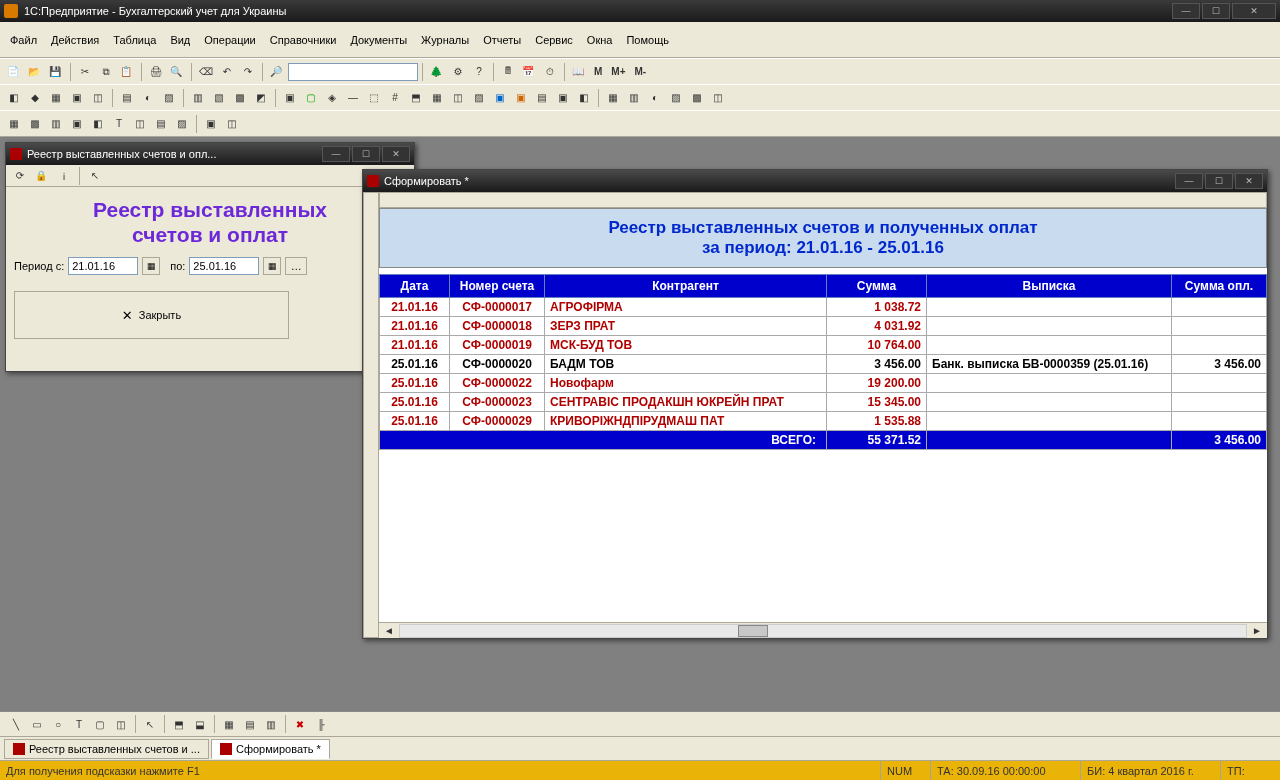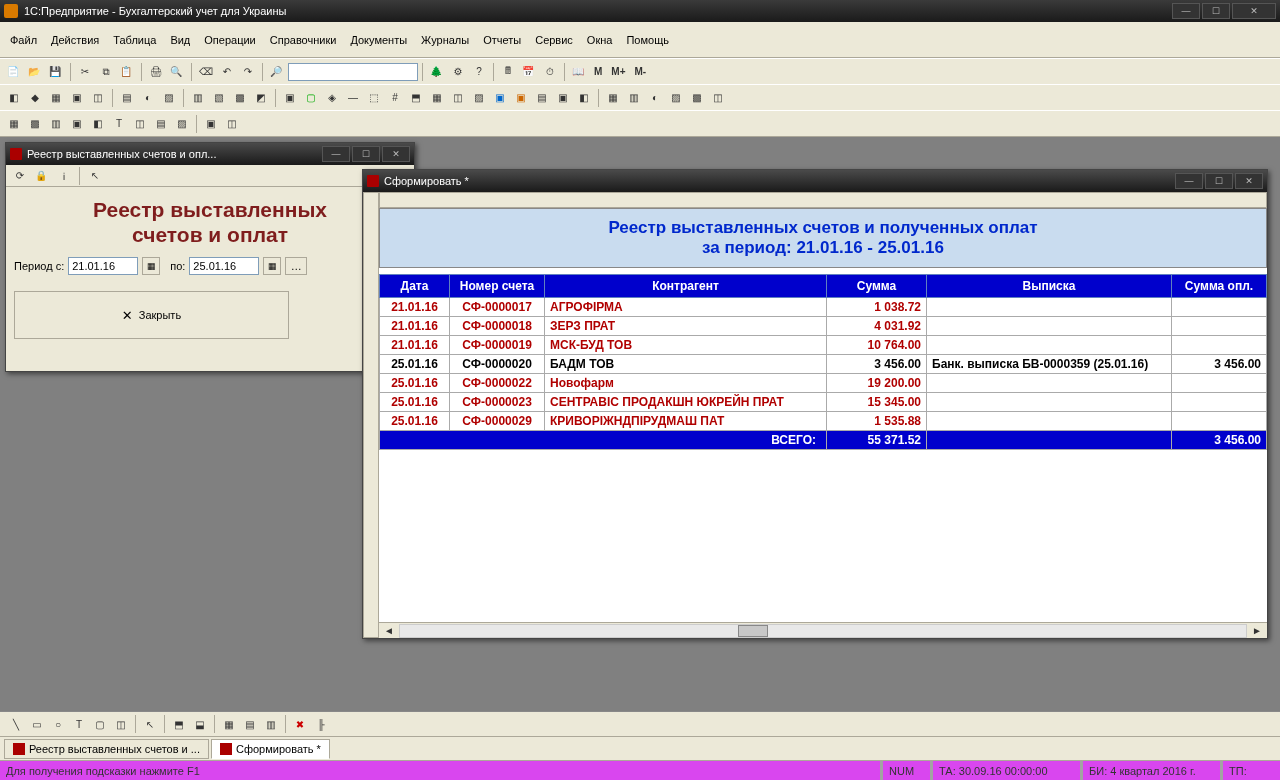--- a/index.html
+++ b/index.html
@@ -20,21 +20,21 @@
 .tb-combo { width:130px; height:18px; background:#fff; border:1px solid #7f9db9; }
 .workspace { flex: 1; background:#808080; position:relative; }
 
 .inner-win { position:absolute; background:#ece9d8; border:1px solid #444; box-shadow:2px 2px 5px rgba(0,0,0,0.5); display:flex; flex-direction:column; }
 .inner-title { height:22px; background:linear-gradient(#4a4a4a,#1a1a1a); color:#fff; display:flex; align-items:center; justify-content:space-between; padding:0 4px; font-size:11px; }
 .inner-title .t-left { display:flex; align-items:center; gap:5px; }
 .inner-title .doc-icon { width:12px; height:12px; background:#a00; border-radius:1px; }
 .inner-body { flex:1; padding:0; display:flex; flex-direction:column; }
 .iw-toolbar { height:22px; display:flex; align-items:center; padding:2px 4px; gap:2px; border-bottom:1px solid #aca899; }
 .dlg-content { padding:6px 8px; }
-.dlg-title { text-align:center; color:#7f1d1d; font-family:Arial; font-size:21px; font-weight:bold; margin:4px 0 10px; line-height:1.2; }
+.dlg-title { text-align:center; color:#6d28d9; font-family:Arial; font-size:21px; font-weight:bold; margin:4px 0 10px; line-height:1.2; }
 .period-row { display:flex; align-items:center; gap:4px; font-size:11px; margin-bottom:16px; }
 .date-input { width:70px; height:18px; background:#fff; border:1px solid #7f9db9; padding:1px 3px; font-size:11px; }
 .cal-btn { width:18px; height:18px; border:1px solid #aca899; background:#ece9d8; display:flex; align-items:center; justify-content:center; cursor:pointer; font-size:9px; }
 .ellips-btn { width:22px; height:18px; border:1px solid #aca899; background:#ece9d8; cursor:pointer; display:flex; align-items:center; justify-content:center; }
 .dlg-buttons { display:flex; gap:6px; margin-top:6px; }
 .big-btn { flex:1; height:48px; border:1px solid #aca899; background:#ece9d8; display:flex; align-items:center; justify-content:center; gap:6px; cursor:pointer; font-size:11px; }
 .big-btn .bb-icon { width:30px; height:30px; }
 
 .report-body { flex:1; background:#fff; position:relative; overflow:hidden; display:flex; }
 .ruler { background:#ece9d8; border:1px solid #aca899; }
@@ -60,22 +60,22 @@
 .row-total .lbl { text-align:right; padding-right:10px; }
 .hscroll { height:16px; background:#ece9d8; border-top:1px solid #aca899; display:flex; align-items:center; }
 .scroll-track { flex:1; height:14px; background:#e8e8e8; border:1px solid #ccc; position:relative; }
 .scroll-thumb { position:absolute; left:40%; width:30px; height:12px; background:#c8c8c8; border:1px solid #888; }
 
 .bottom-tools { background:#ece9d8; border-top:1px solid #888; }
 .bt-row { height:24px; display:flex; align-items:center; padding:0 6px; gap:1px; }
 .taskbar { height:24px; background:#ece9d8; border-top:1px solid #aca899; display:flex; align-items:center; padding:0 4px; gap:2px; }
 .task-tab { height:20px; padding:2px 8px; border:1px solid #aca899; background:#ece9d8; display:flex; align-items:center; gap:4px; cursor:pointer; font-size:11px; }
 .task-tab.active { background:#fff; border-bottom:1px solid #fff; }
-.statusbar { height:20px; background:#d946ef; border-top:1px solid #aca899; display:flex; align-items:center; font-size:11px; color:#333; }
-.statusbar .sb-cell { padding:0 6px; border-left:3px solid #a3a3a3; height:100%; display:flex; align-items:center; }
+.statusbar { height:20px; background:#eab308; border-top:1px solid #aca899; display:flex; align-items:center; font-size:11px; color:#333; }
+.statusbar .sb-cell { padding:0 6px; border-left:1px solid #a3a3a3; height:100%; display:flex; align-items:center; }
 .statusbar .sb-cell:first-child { flex:1; border-left:none; }
 </style>
 </head>
 <body>
 
 <div class="main-window">
 
   <div class="titlebar">
     <div class="t-left">
       <span class="t-icon"></span>

